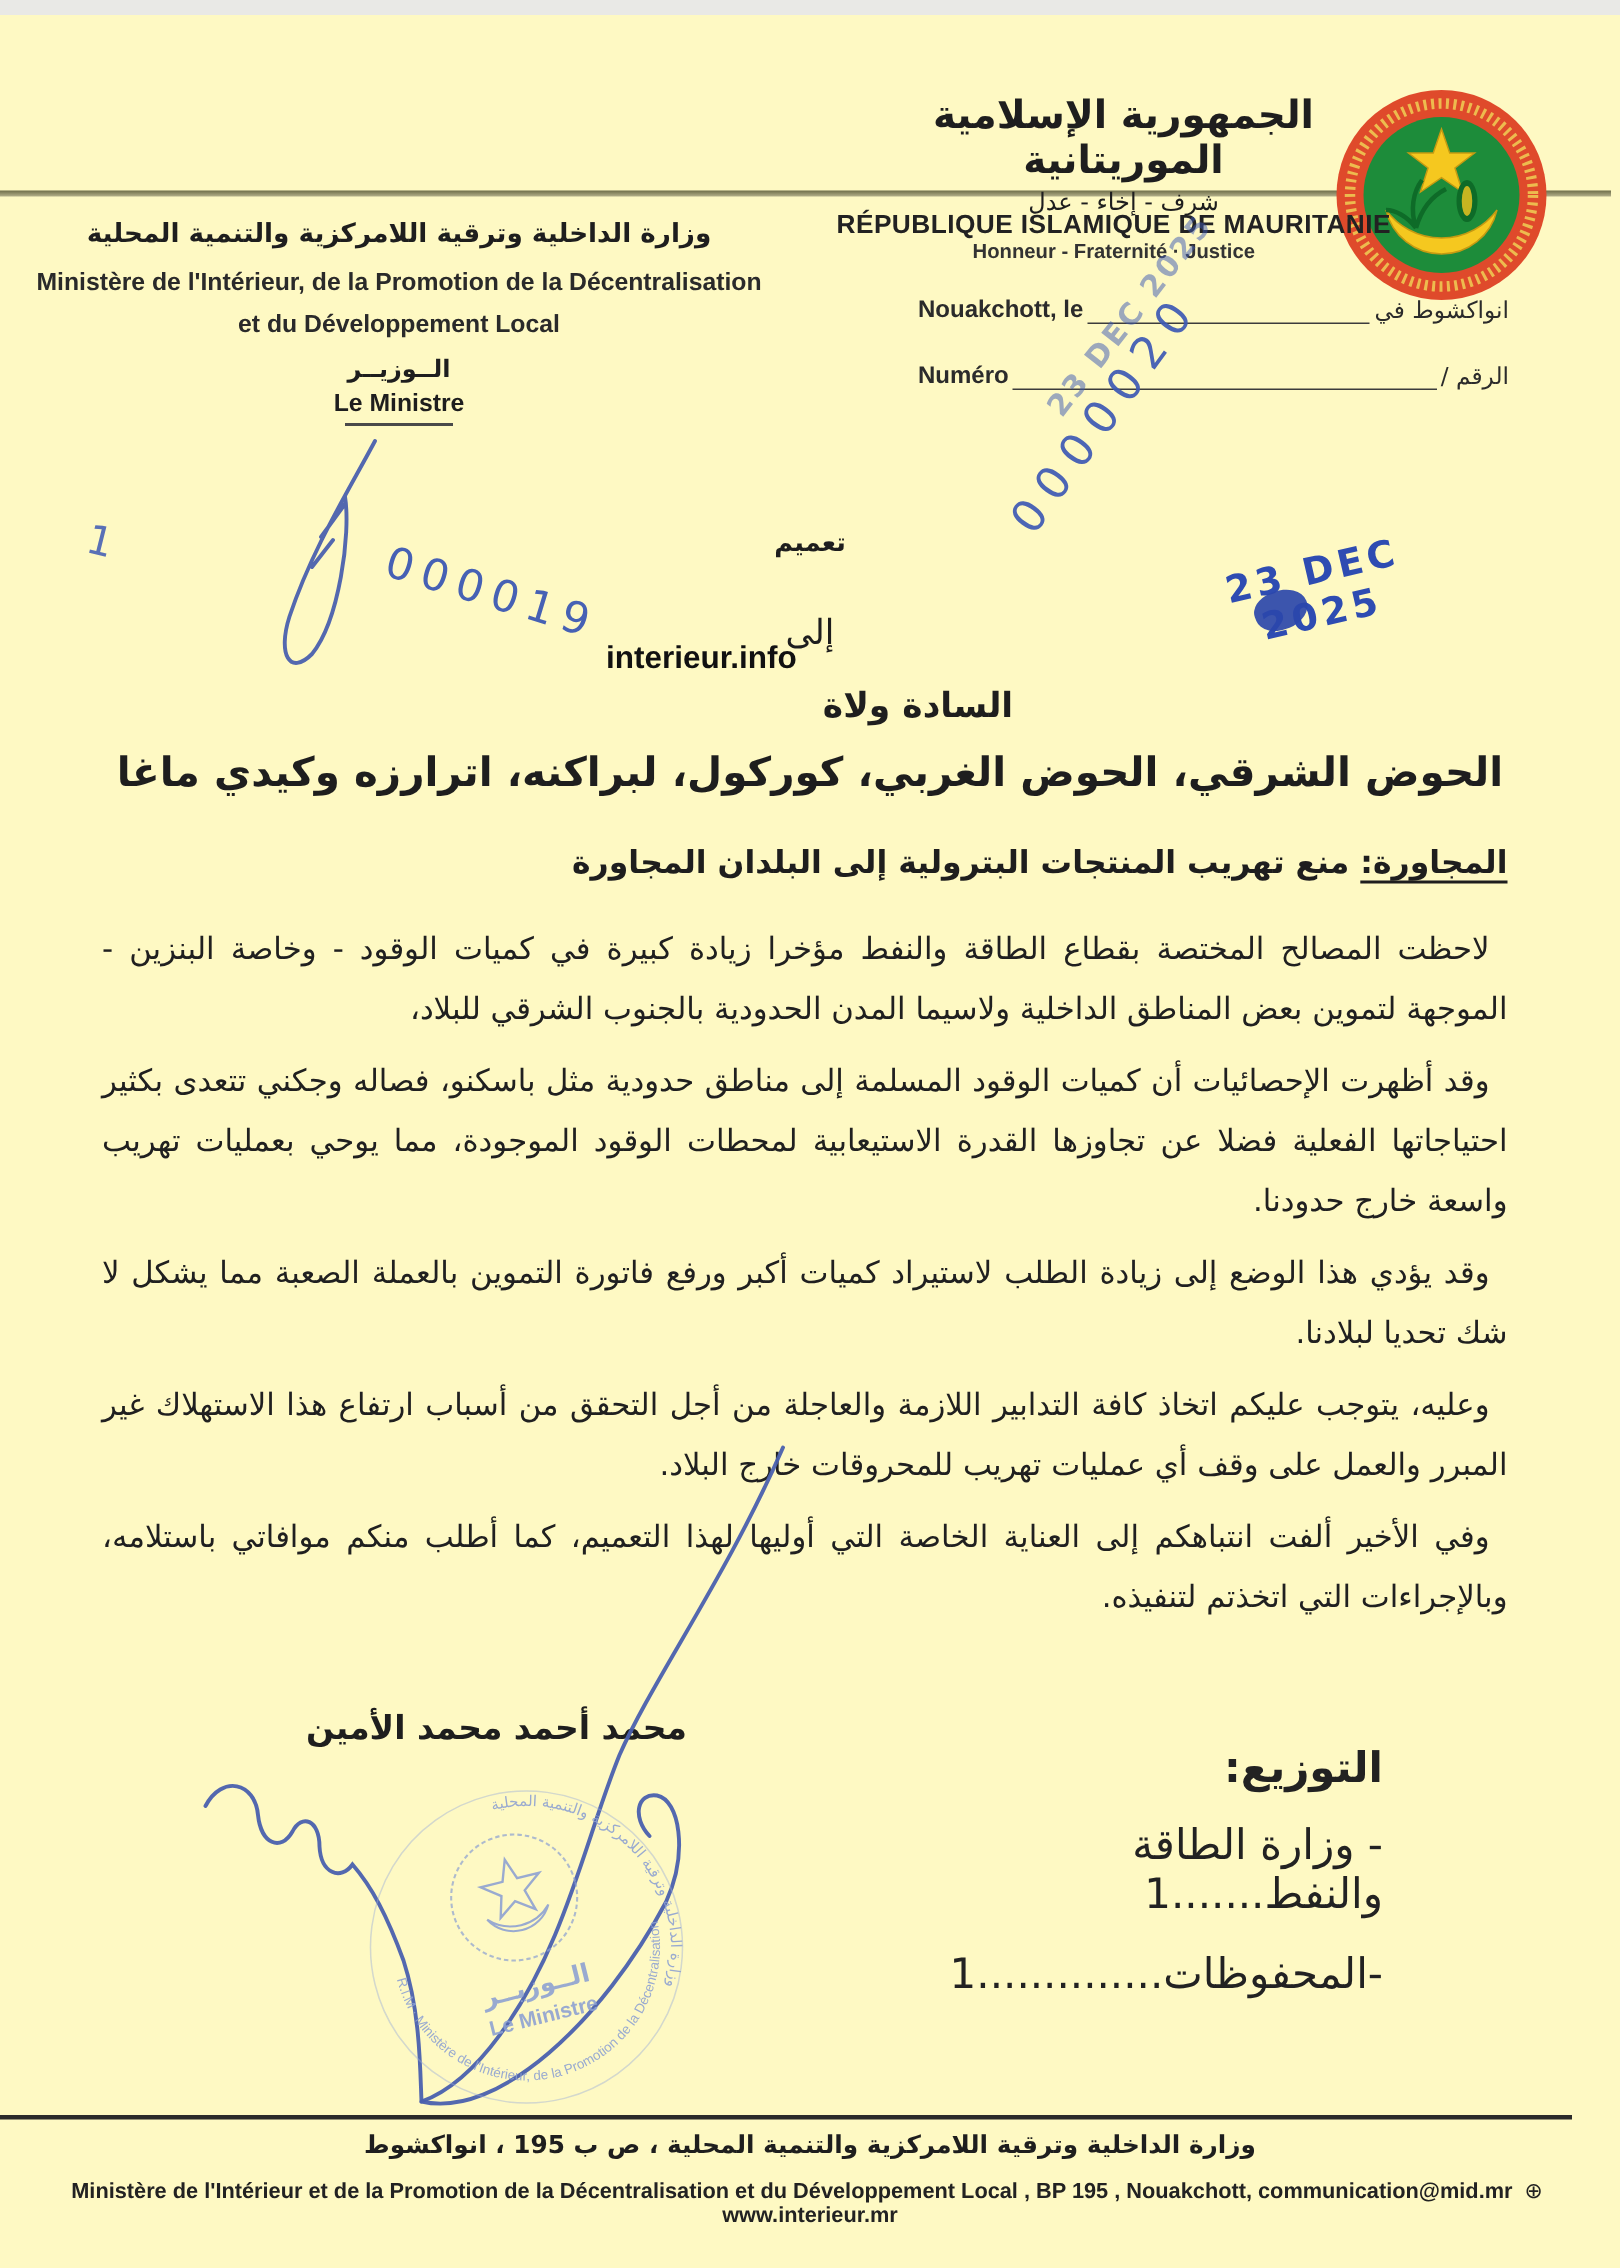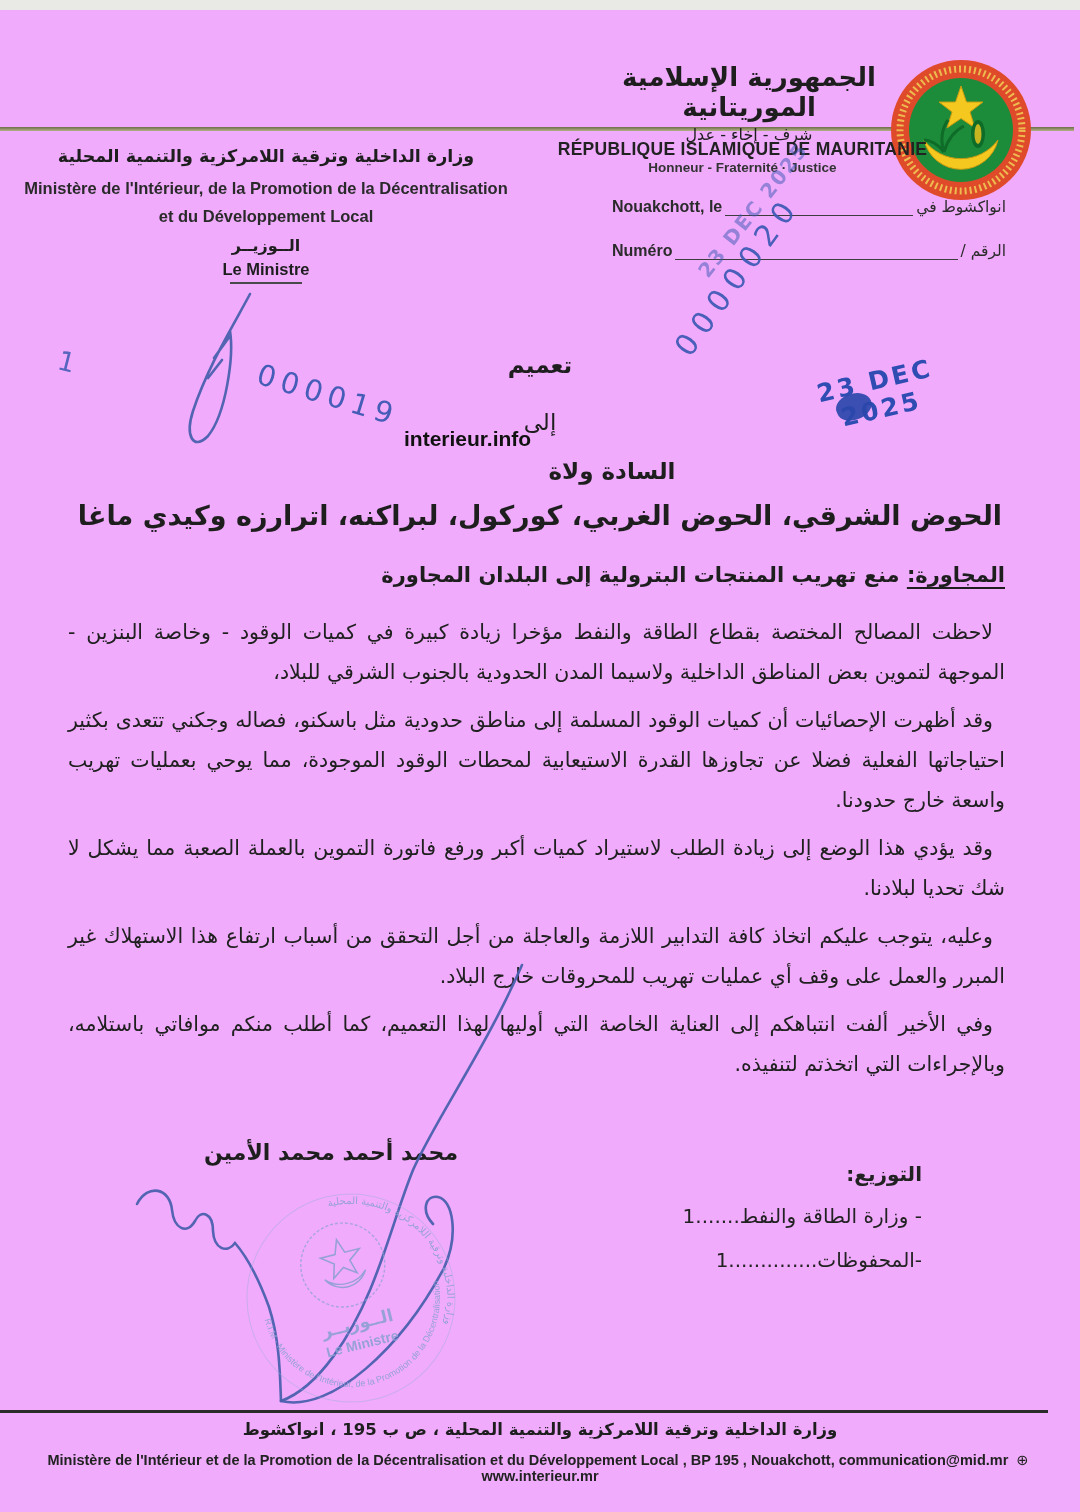--- a/index.html
+++ b/index.html
@@ -1,19 +1,19 @@
 <!DOCTYPE html>
 <html lang="ar"><head>
 <meta charset="utf-8">
 <style>
   * { margin:0; padding:0; box-sizing:border-box; }
   html,body { background:#d9d9d6; }
   .page {
     position:relative; width:1080px; height:1512px; margin:0 auto;
-    background:#f0abfc; overflow:hidden;
+    background:#fef9c3; overflow:hidden;
     font-family:"DejaVu Sans", sans-serif; color:#1e1e1e;
   }
   .topstrip { position:absolute; left:0; top:0; width:1080px; height:10px; background:#e9e9e6; }
 
   
   .sep-line { position:absolute; left:0; top:127px; width:1074px; height:4px;
     background:linear-gradient(#6f6e49, #b3b08a); }
 
   .rep-ar { position:absolute; left:553px; top:62px; width:392px; text-align:center; }
   .rep-ar .l1 { font-size:26px; font-weight:bold; direction:rtl; }
@@ -56,40 +56,40 @@
 
   .paraph-svg { position:absolute; left:138px; top:286px; }
   .bigsig-svg { position:absolute; left:110px; top:955px; }
   .seal-svg { position:absolute; left:232px; top:1182px; transform:rotate(-14deg); opacity:.88; }
 
   .watermark { position:absolute; left:404px; top:427px; font-size:21px; font-weight:bold;
     font-family:"Liberation Sans", sans-serif; color:#111; }
 
   
   .t-circulaire { position:absolute; left:0; top:352px; width:1080px; text-align:center;
-    font-size:23px; font-weight:bold; direction:rtl; }
+    font-size:17px; font-weight:bold; direction:rtl; }
   .t-to { position:absolute; left:0; top:409px; width:1080px; text-align:center;
     font-size:23px; font-weight:normal; direction:rtl; }
   .t-addr { position:absolute; left:0; top:458px; width:1080px; text-align:center;
     transform:translateX(72px); font-size:23px; font-weight:bold; direction:rtl; }
   .t-regions { position:absolute; left:40px; top:500px; width:1000px; text-align:center;
     font-size:27px; font-weight:bold; direction:rtl; }
   .t-subject { position:absolute; left:70px; top:563px; width:935px; direction:rtl; text-align:right;
     font-size:21px; font-weight:bold; }
   .t-subject .sl { text-decoration:underline; text-underline-offset:5px; }
 
   .body-text { position:absolute; left:68px; top:612px; width:937px; direction:rtl;
     font-size:20.5px; line-height:40px; text-align:justify; color:#202020; }
   .body-text p { margin-bottom:8px; text-indent:12px; }
 
   .sig-name { position:absolute; left:196px; top:1140px; width:270px; text-align:center;
     font-size:22px; font-weight:bold; direction:rtl; }
 
   .dist { position:absolute; right:158px; top:1162px; width:270px; direction:rtl; text-align:right;
-    font-size:20px; color:#222; }
+    font-size:28px; color:#222; }
   .dist .dt { font-weight:bold; margin-bottom:18px; }
   .dist .di { margin-bottom:20px; }
 
   
   .foot-line { position:absolute; left:0; top:1410px; width:1048px; height:3px; background:#2b2b2b; }
   .foot-ar { position:absolute; left:0; top:1420px; width:1080px; text-align:center;
     font-size:16.5px; font-weight:bold; direction:rtl; }
   .foot-fr { position:absolute; left:0; top:1452px; width:1080px; text-align:center;
     font-family:"Liberation Sans", sans-serif; font-size:14.5px; font-weight:600; color:#222; }
   .globe { display:inline-block; margin:0 4px; font-weight:normal; }

